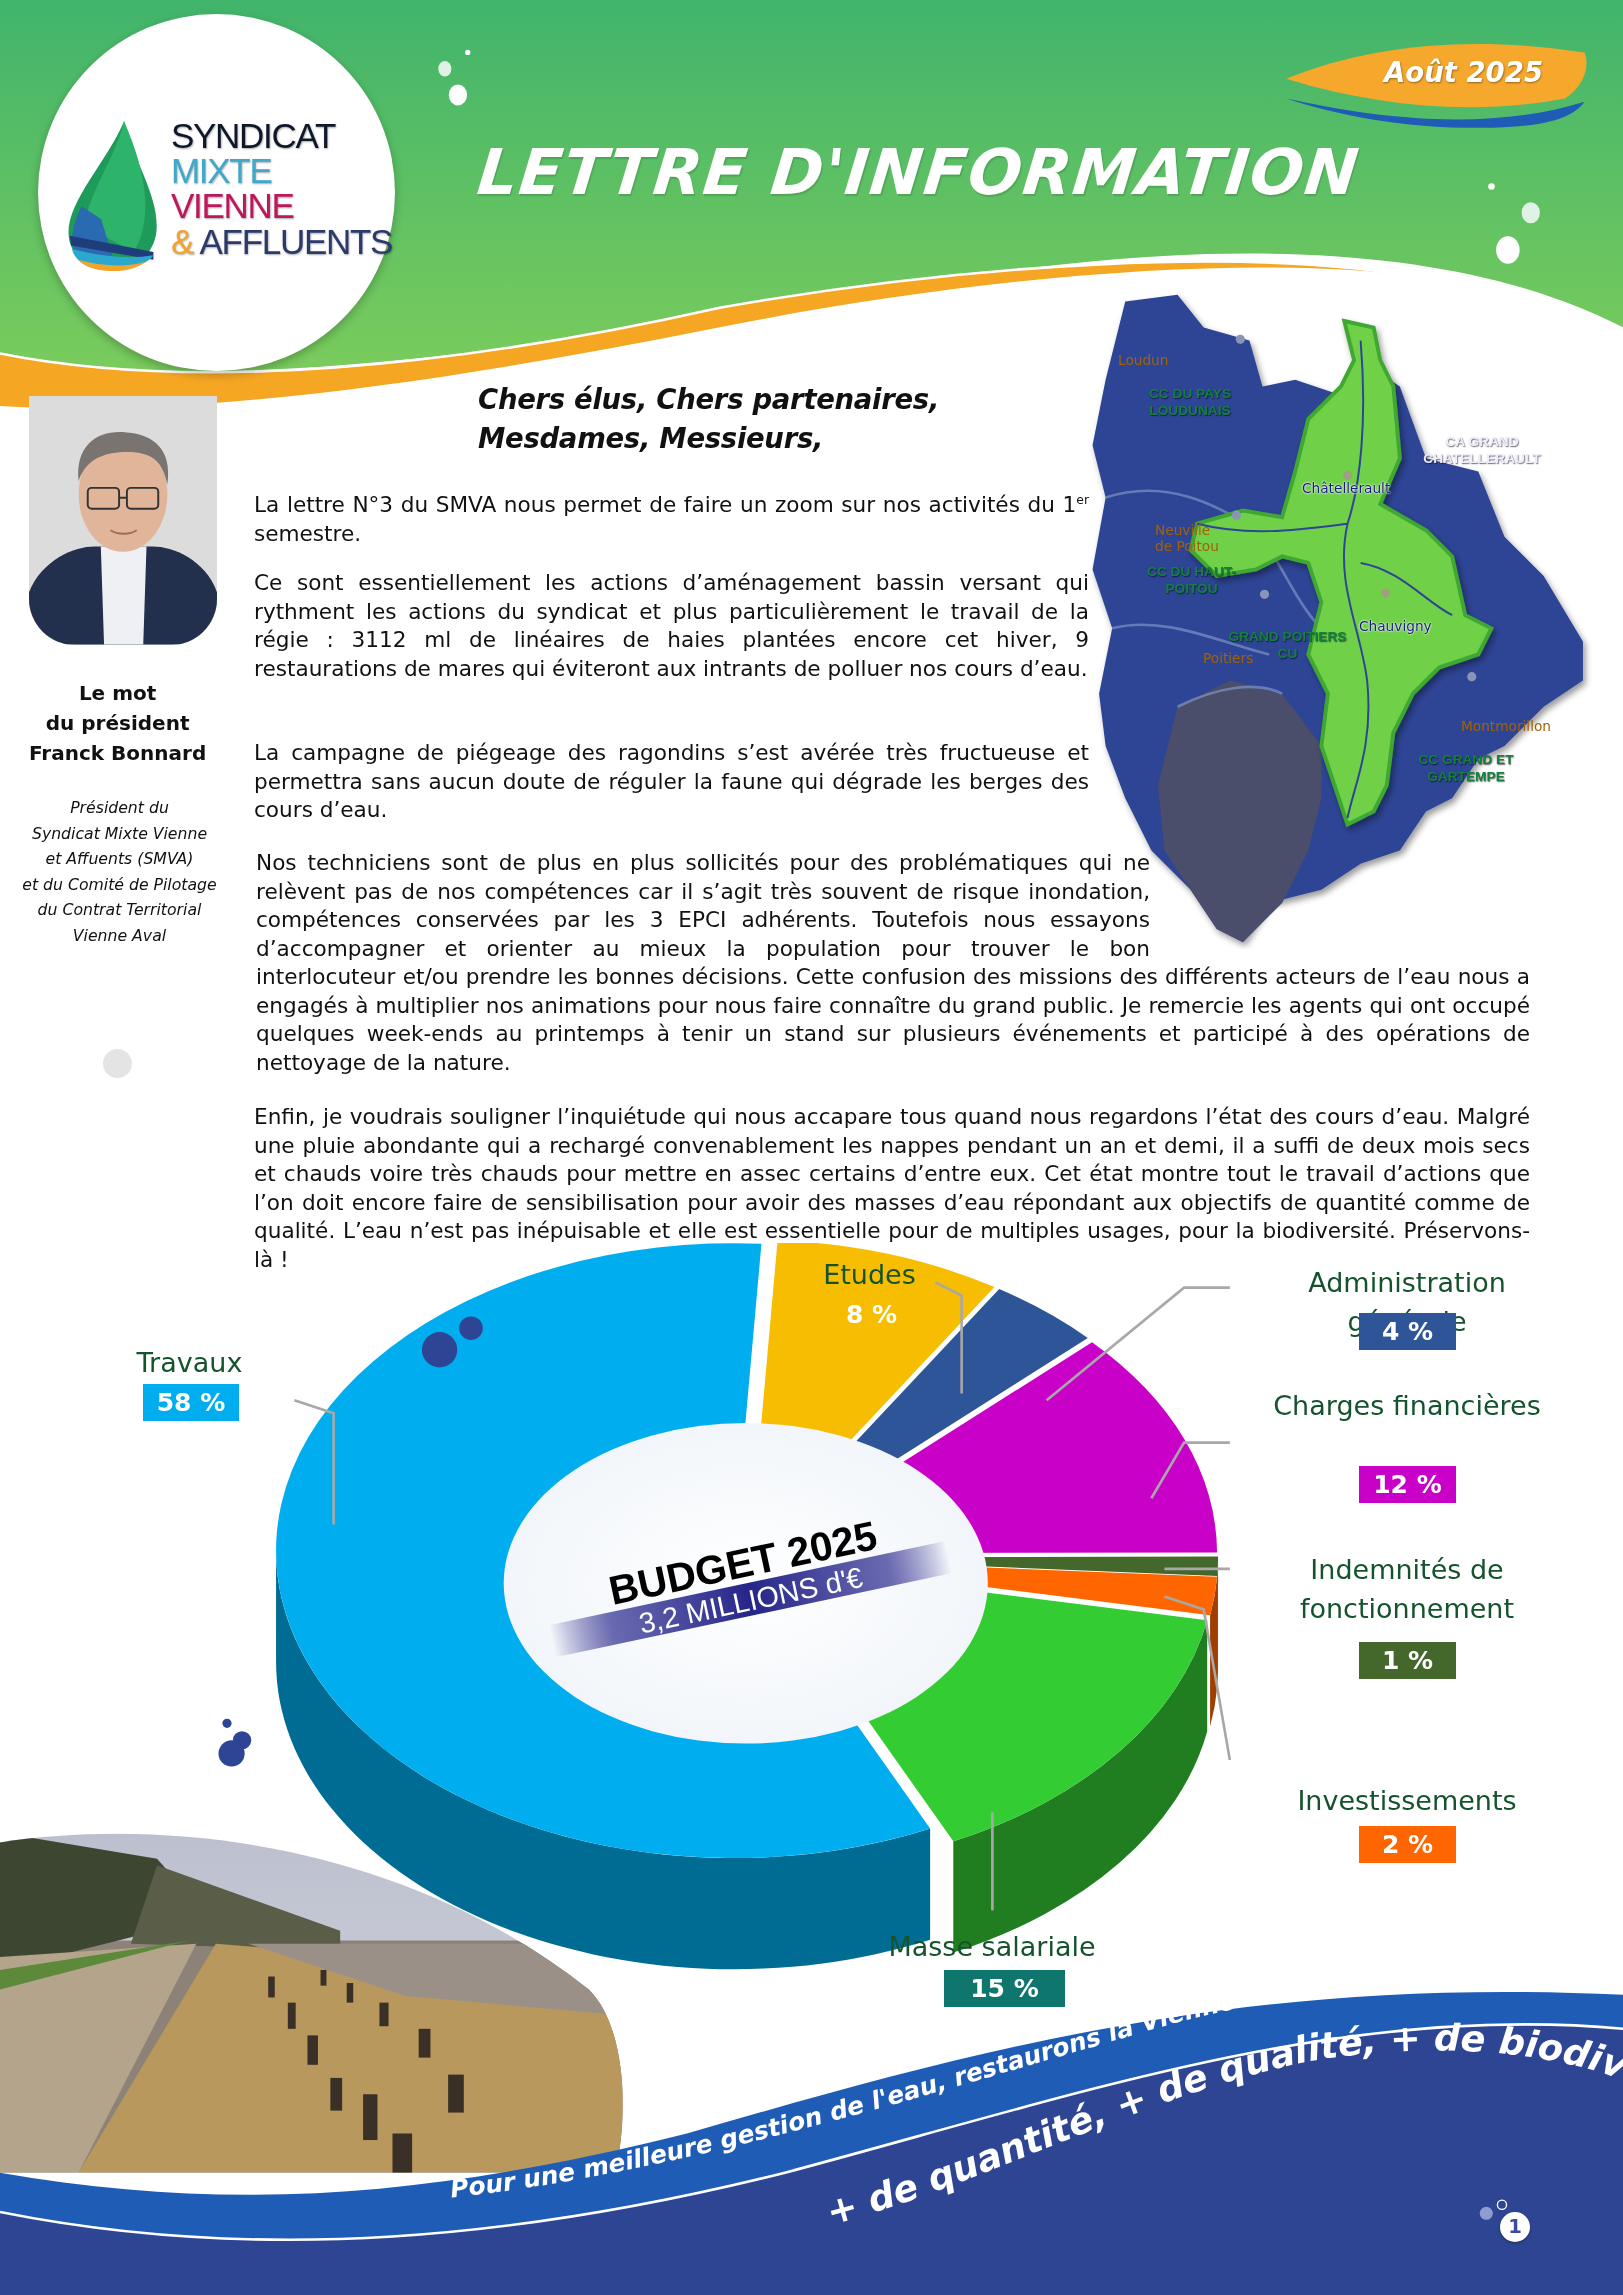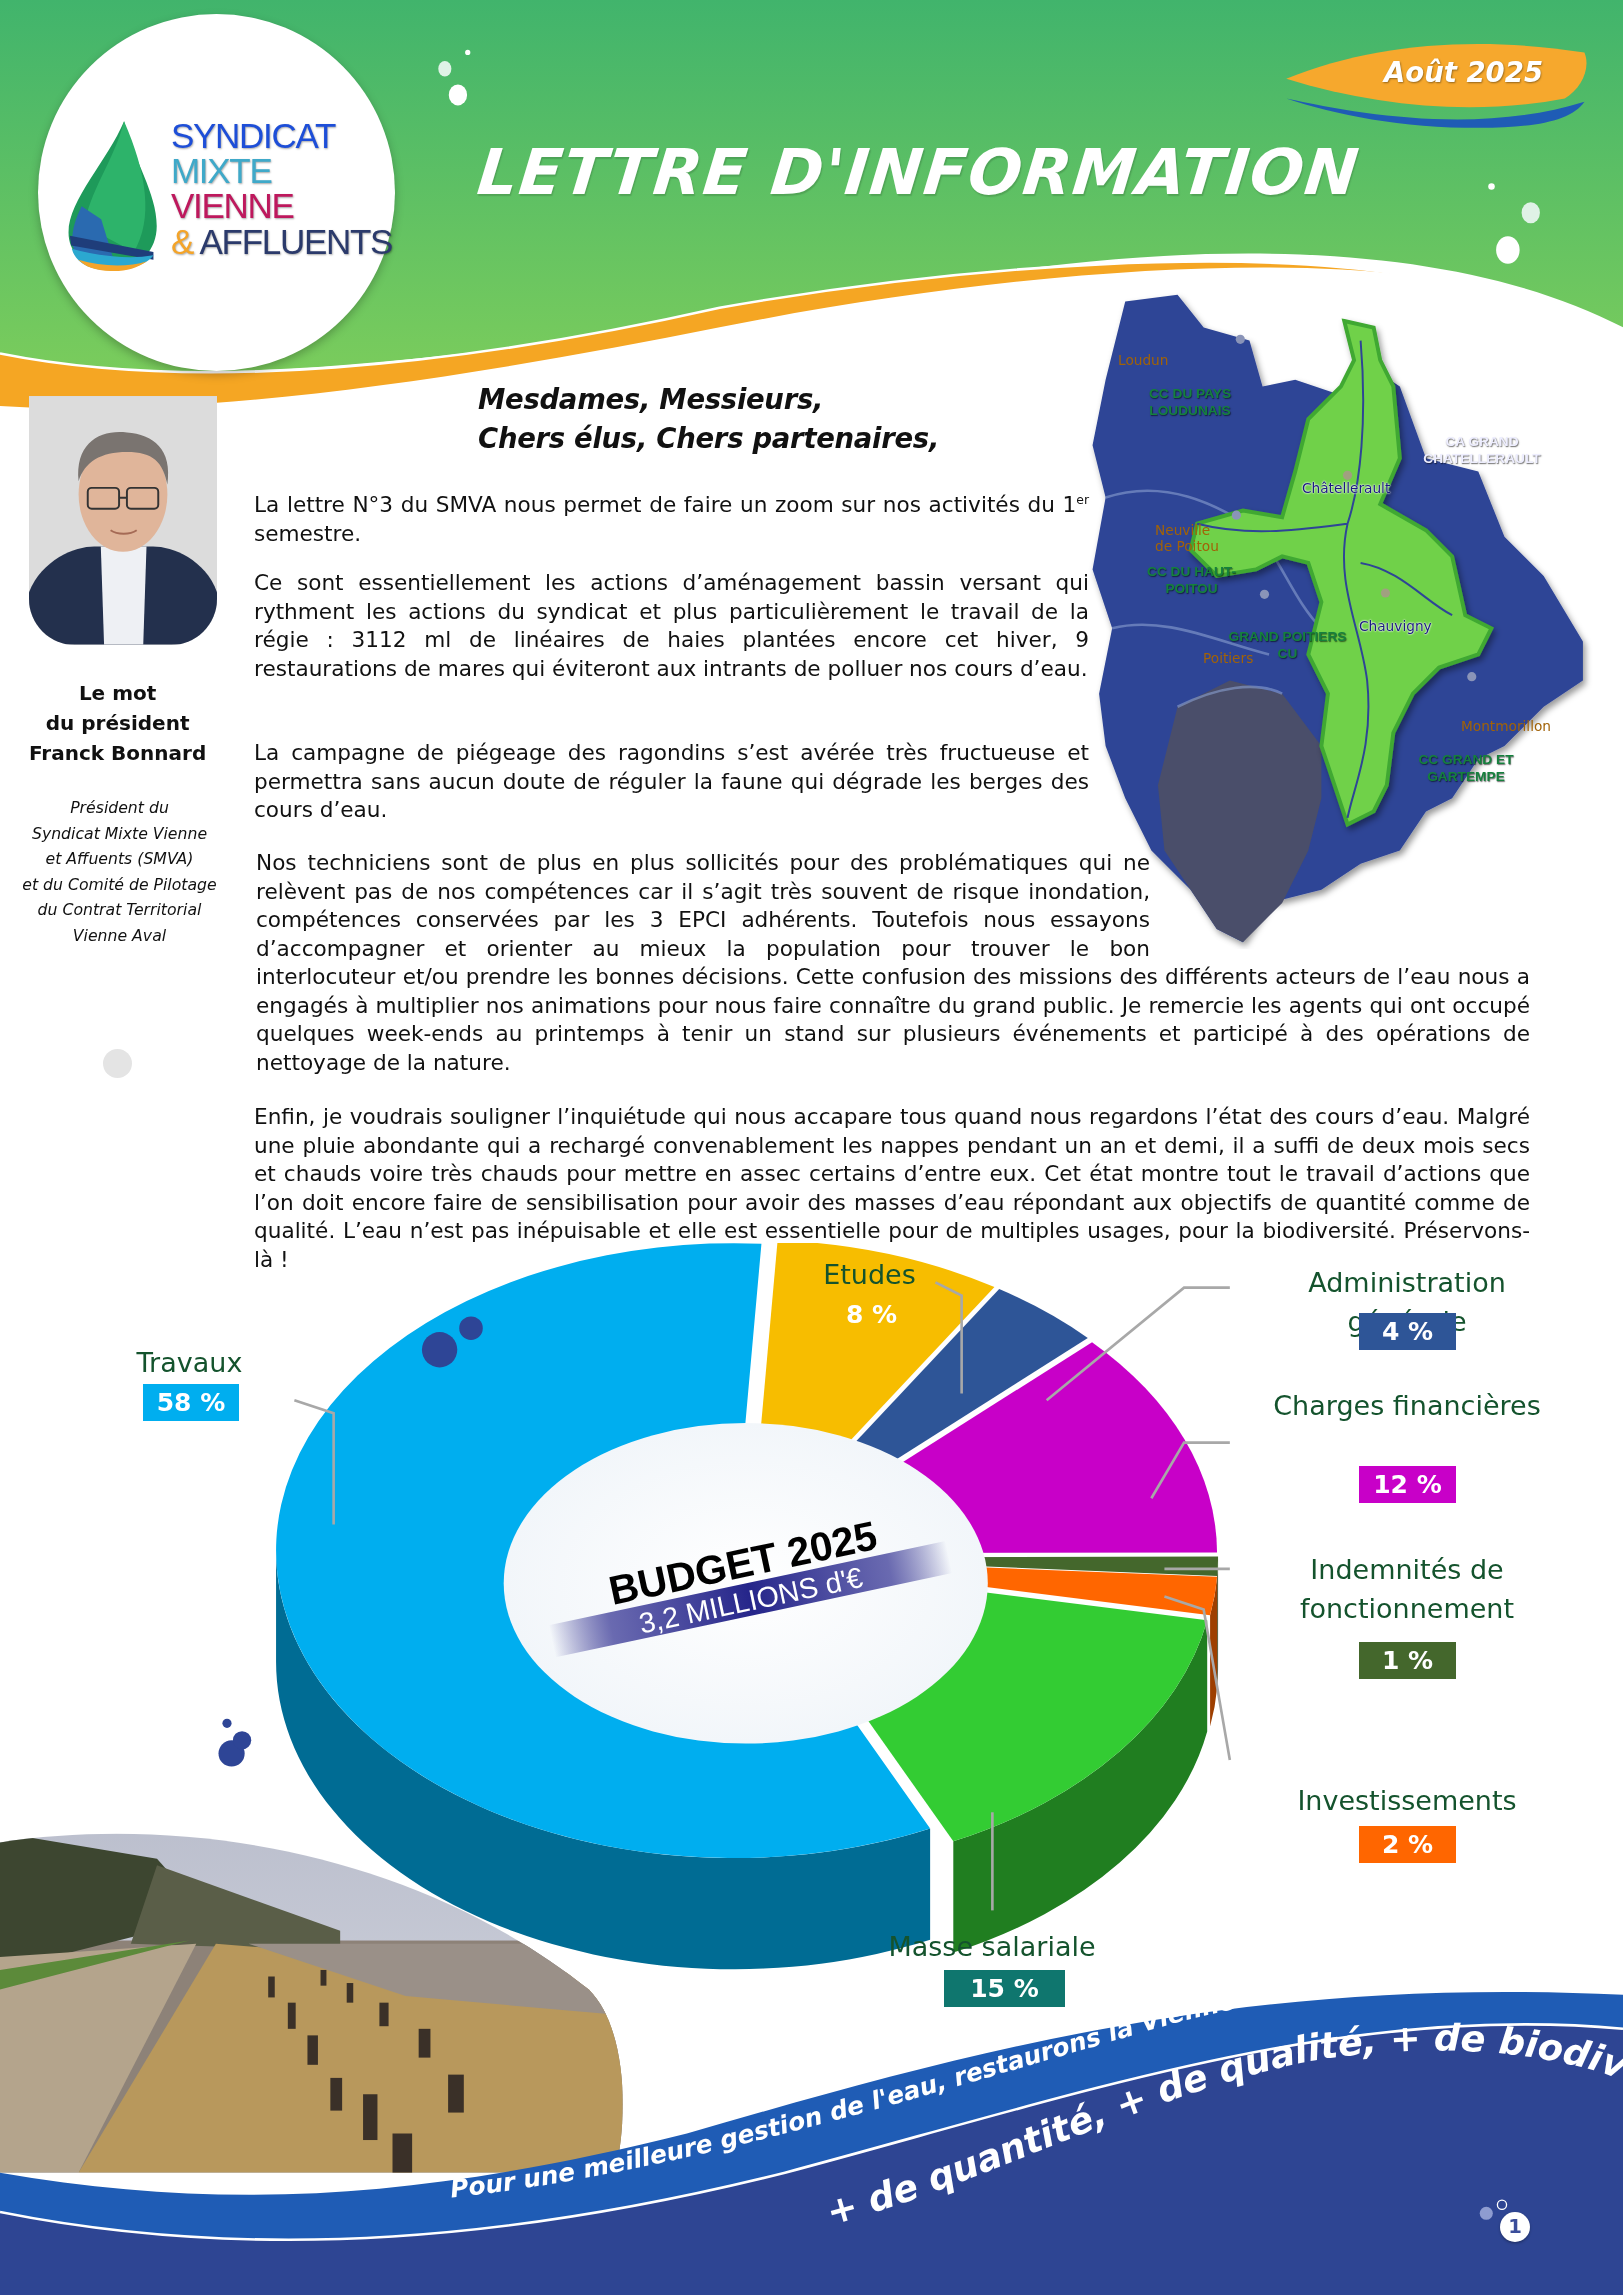--- a/index.html
+++ b/index.html
@@ -4,21 +4,21 @@
 <style>
   html, body { margin: 0; padding: 0; }
   body { width: 1623px; height: 2295px; position: relative; overflow: hidden; background: #ffffff; font-family: "DejaVu Sans", sans-serif; color: #111; }
   .abs { position: absolute; }
 
   
   #header-bg { left: 0; top: 0; width: 1623px; height: 419px; }
   #logo-circle { left: 38px; top: 14.4px; width: 357px; height: 357px; border-radius: 50%; background: #fff; box-shadow: 0 3.9px 9.2px rgba(0,0,0,0.25); }
   #logo-drop { left: 62px; top: 121px; width: 98px; height: 151px; }
   .logo-text { left: 171px; font-family: "Liberation Sans", sans-serif; font-size: 35px; line-height: 35px; letter-spacing: -1.3px; text-shadow: 0.7px 1.3px 2px rgba(0,0,0,0.35); }
-  #logo-l1 { top: 118px; color: #1d4ed8; }
+  #logo-l1 { top: 118px; color: #0f172a; }
   #logo-l2 { top: 153px; color: #3fa9c9; }
   #logo-l3 { top: 188px; color: #be185d; }
   #logo-l4 { top: 224px; color: #2b3a6b; }
   #logo-l4 .amp { color: #f4a429; }
 
   #title { left: 478px; top: 136px; font-family: "DejaVu Sans", sans-serif; font-weight: bold; font-style: italic; font-size: 63px; color: #fff; letter-spacing: 1.3px; transform: skewX(-6deg); text-shadow: 1.3px 2px 1.3px rgba(0,0,0,0.15); }
   #date-badge { left: 1283px; top: 36px; width: 308px; height: 92px; }
   #date-text { left: 1384px; top: 56px; font-weight: bold; font-style: italic; font-size: 27.5px; color: #fff; text-shadow: 0.7px 1.3px 2px rgba(0,0,0,0.4); }
 
   
@@ -123,22 +123,22 @@
   <div>Président du</div>
   <div>Syndicat Mixte Vienne</div>
   <div>et Affuents (SMVA)</div>
   <div>et du Comité de Pilotage</div>
   <div>du Contrat Territorial</div>
   <div>Vienne Aval</div>
 </div>
 <div class="abs" id="grey-dot"></div>
 
 <div class="abs" id="greeting">
+  <div>Chers élus, Chers partenaires,</div>
   <div>Mesdames, Messieurs,</div>
-  <div>Chers élus, Chers partenaires,</div>
 </div>
 
 <div class="abs para" id="p1"><span>La lettre N°3 du SMVA nous permet de faire un zoom sur nos activités du 1</span><sup>er</sup><span> semestre.</span></div>
 <div class="abs para" id="p2">Ce sont essentiellement les actions d’aménagement bassin versant qui rythment les actions du syndicat et plus particulièrement le travail de la régie : 3112 ml de linéaires de haies plantées encore cet hiver, 9 restaurations de mares qui éviteront aux intrants de polluer nos cours d’eau.</div>
 <div class="abs para" id="p3">La campagne de piégeage des ragondins s’est avérée très fructueuse et permettra sans aucun doute de réguler la faune qui dégrade les berges des cours d’eau.</div>
 <div class="abs para" id="p4" style="shape-outside:none;">
   <div style="float:right; width:380px; height:114px;"></div>
   <span>Nos techniciens sont de plus en plus sollicités pour des problématiques qui ne relèvent pas de nos compétences car il s’agit très souvent de risque inondation, compétences conservées par les 3 EPCI adhérents. Toutefois nous essayons d’accompagner et orienter au mieux la population pour trouver le bon interlocuteur et/ou prendre les bonnes décisions. Cette confusion des missions des différents acteurs de l’eau nous a engagés à multiplier nos animations pour nous faire connaître du grand public. Je remercie les agents qui ont occupé quelques week-ends au printemps à tenir un stand sur plusieurs événements et participé à des opérations de nettoyage de la nature.</span>
 </div>
 <div class="abs para" id="p5">Enfin, je voudrais souligner l’inquiétude qui nous accapare tous quand nous regardons l’état des cours d’eau. Malgré une pluie abondante qui a rechargé convenablement les nappes pendant un an et demi, il a suffi de deux mois secs et chauds voire très chauds pour mettre en assec certains d’entre eux. Cet état montre tout le travail d’actions que l’on doit encore faire de sensibilisation pour avoir des masses d’eau répondant aux objectifs de quantité comme de qualité. L’eau n’est pas inépuisable et elle est essentielle pour de multiples usages, pour la biodiversité. Préservons-là !</div>

